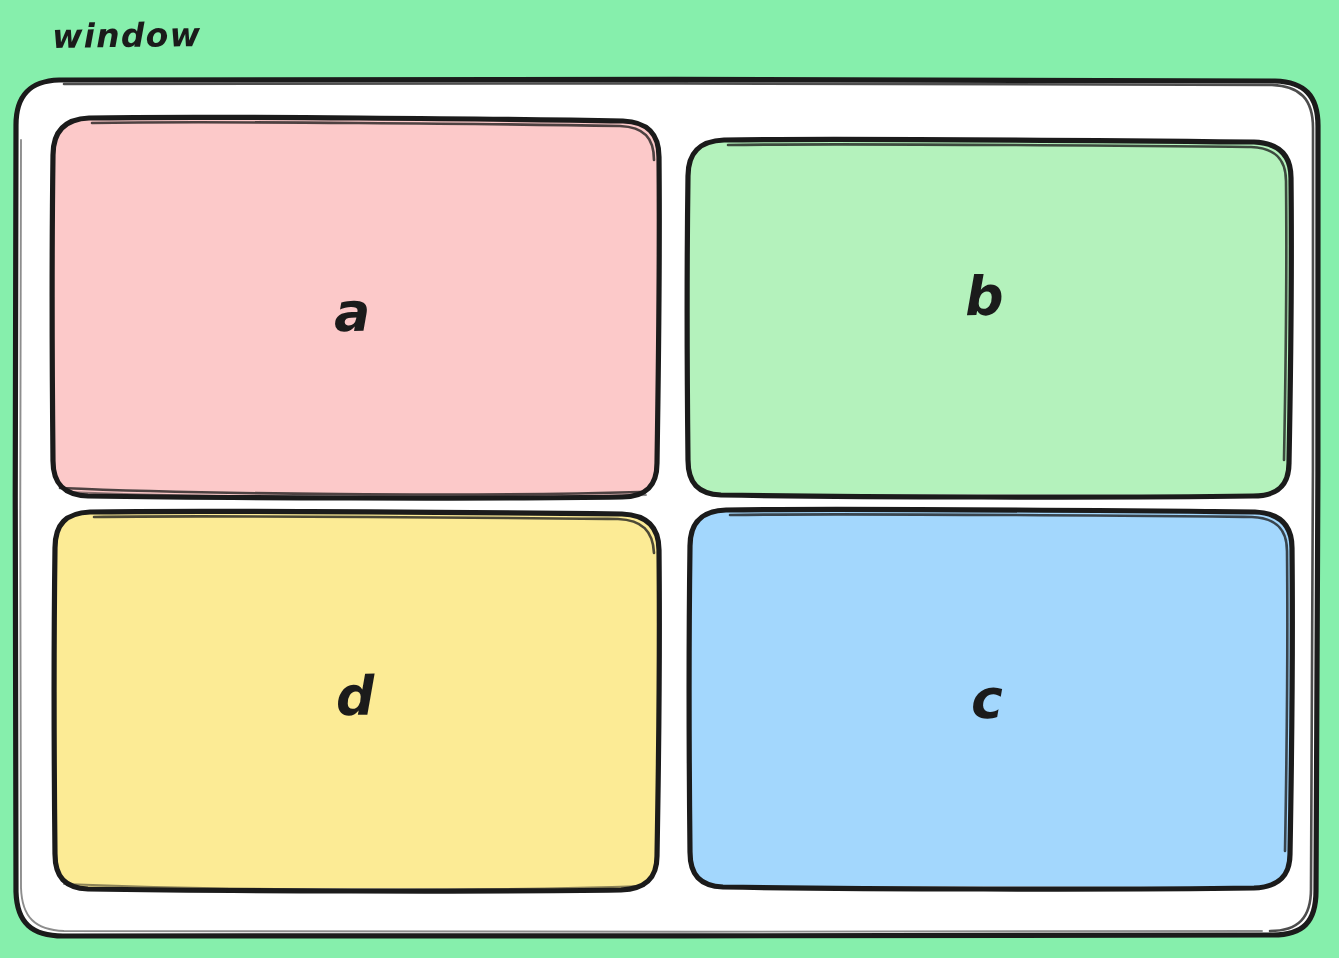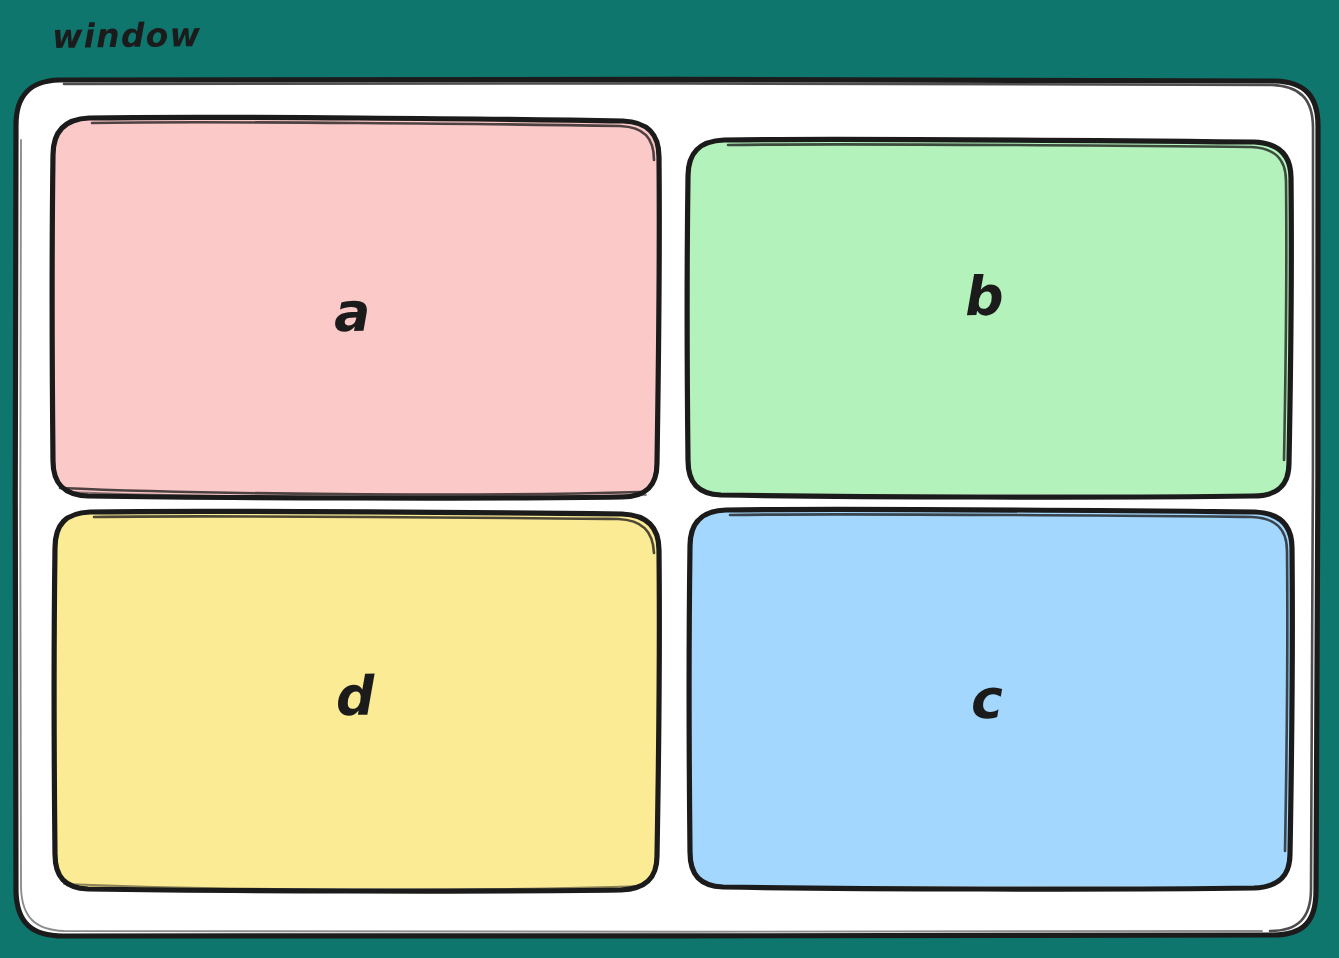--- a/index.html
+++ b/index.html
@@ -88,21 +88,21 @@
   }
   #hit-window { left: 14px;  top: 78px;  width: 1306px; height: 860px; }
   #hit-a      { left: 50px;  top: 114px; width: 610px;  height: 384px; }
   #hit-b      { left: 686px; top: 136px; width: 606px;  height: 360px; }
   #hit-d      { left: 52px;  top: 508px; width: 608px;  height: 382px; }
   #hit-c      { left: 688px; top: 506px; width: 604px;  height: 382px; }
 </style>
 </head>
 <body>
 
-<div id="sketch-root" style="background: #0f766e;">
+<div id="sketch-root" style="background: #86efac;">
 
   <svg id="sketch-canvas" viewBox="0 0 1339 958" xmlns="http://www.w3.org/2000/svg">
 
     <g>
       <path d="M 58 79
                L 1276 80
                Q 1318 82 1318 124
                L 1317 892
                Q 1316 934 1274 935
                L 62 936

